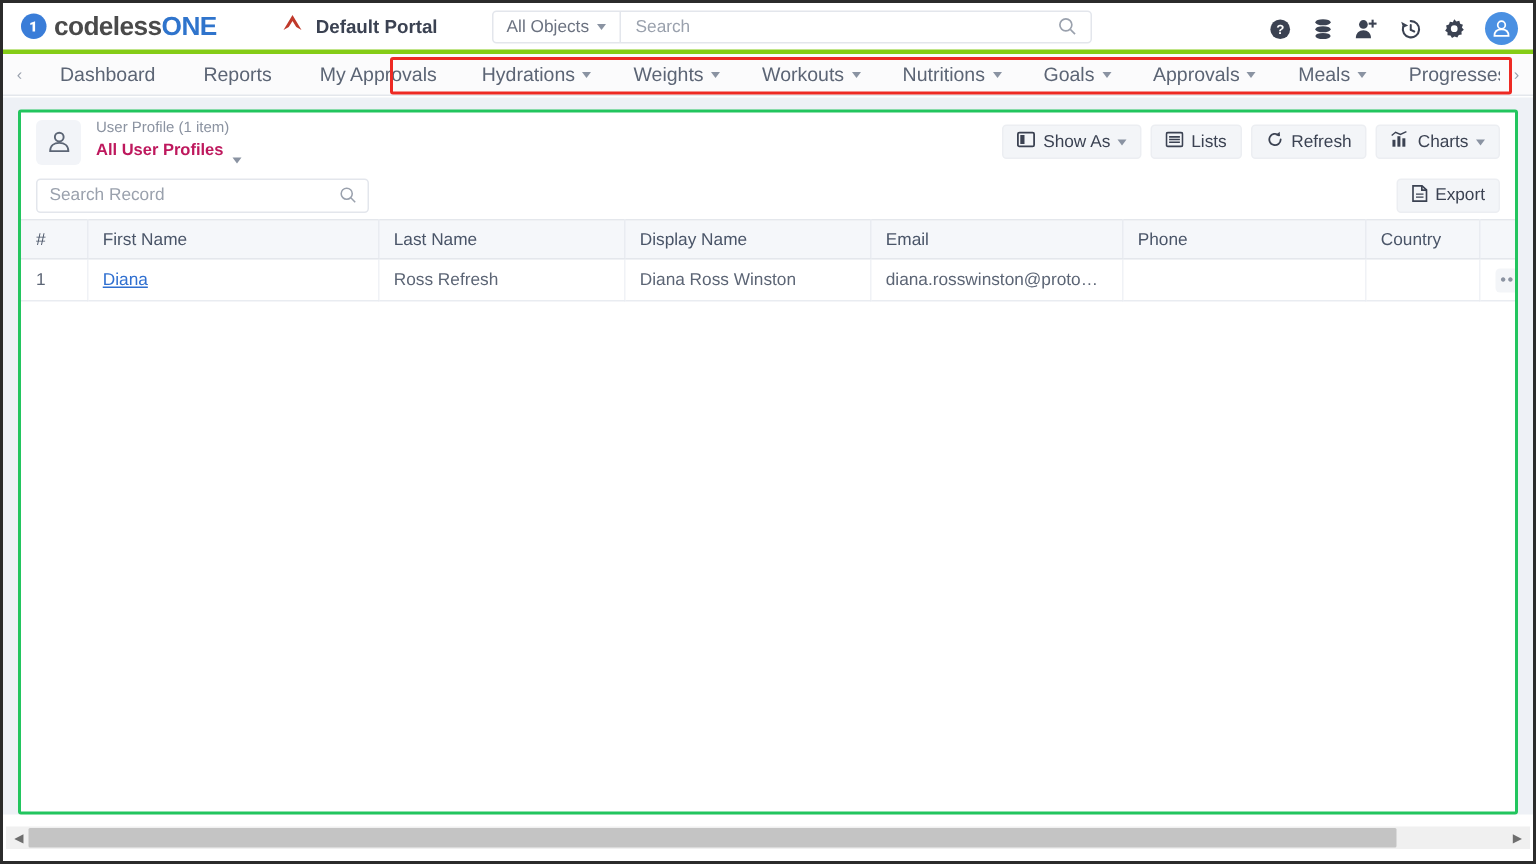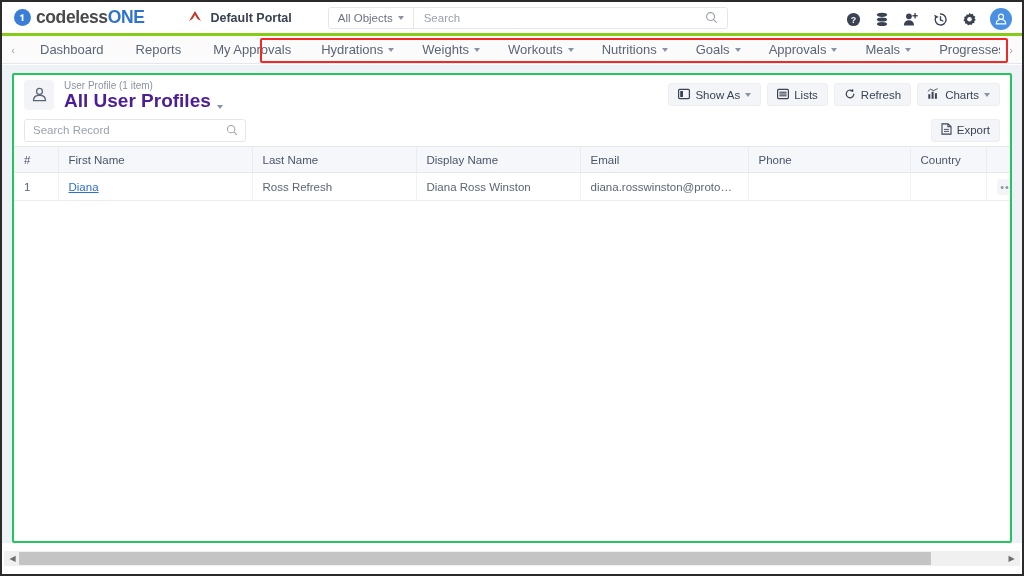--- a/index.html
+++ b/index.html
@@ -140,21 +140,21 @@
   .objicon {
     width: 30px; height: 30px;
     border-radius: 4px;
     background: #f2f4f8;
     display: flex; align-items: center; justify-content: center;
     flex: 0 0 auto;
   }
   .titles { margin-left: 10px; }
   .subtitle { font-size: 10px; color: #8b93a1; line-height: 12px; }
   .maintitle {
-    font-size: 19px; font-weight: 700; color: #4c1d95;
+    font-size: 11px; font-weight: 700; color: #be185d;
     line-height: 17px; display: flex; align-items: flex-end; gap: 6px;
   }
   .tbtns { position: absolute; right: 10px; display: flex; gap: 6px; align-items: center; }
   .tbtn {
     height: 23px;
     background: #f3f5f8;
     border: 1px solid #eceef2;
     border-radius: 3px;
     display: flex; align-items: center; gap: 5px;
     padding: 0 9px;

